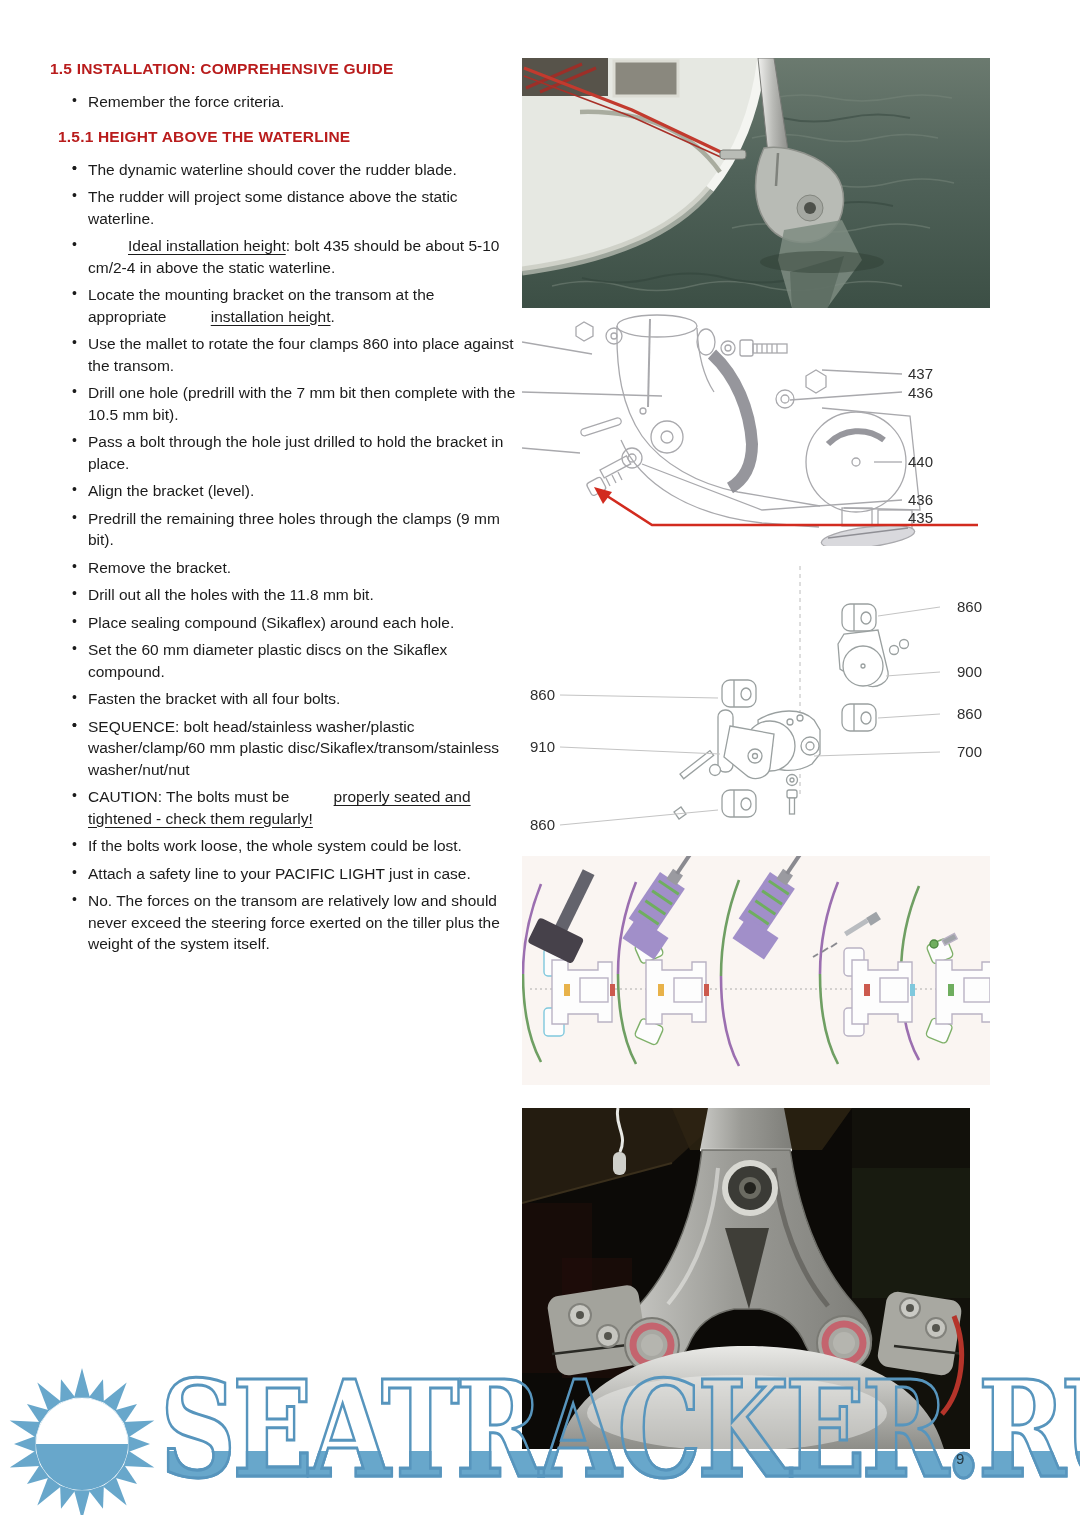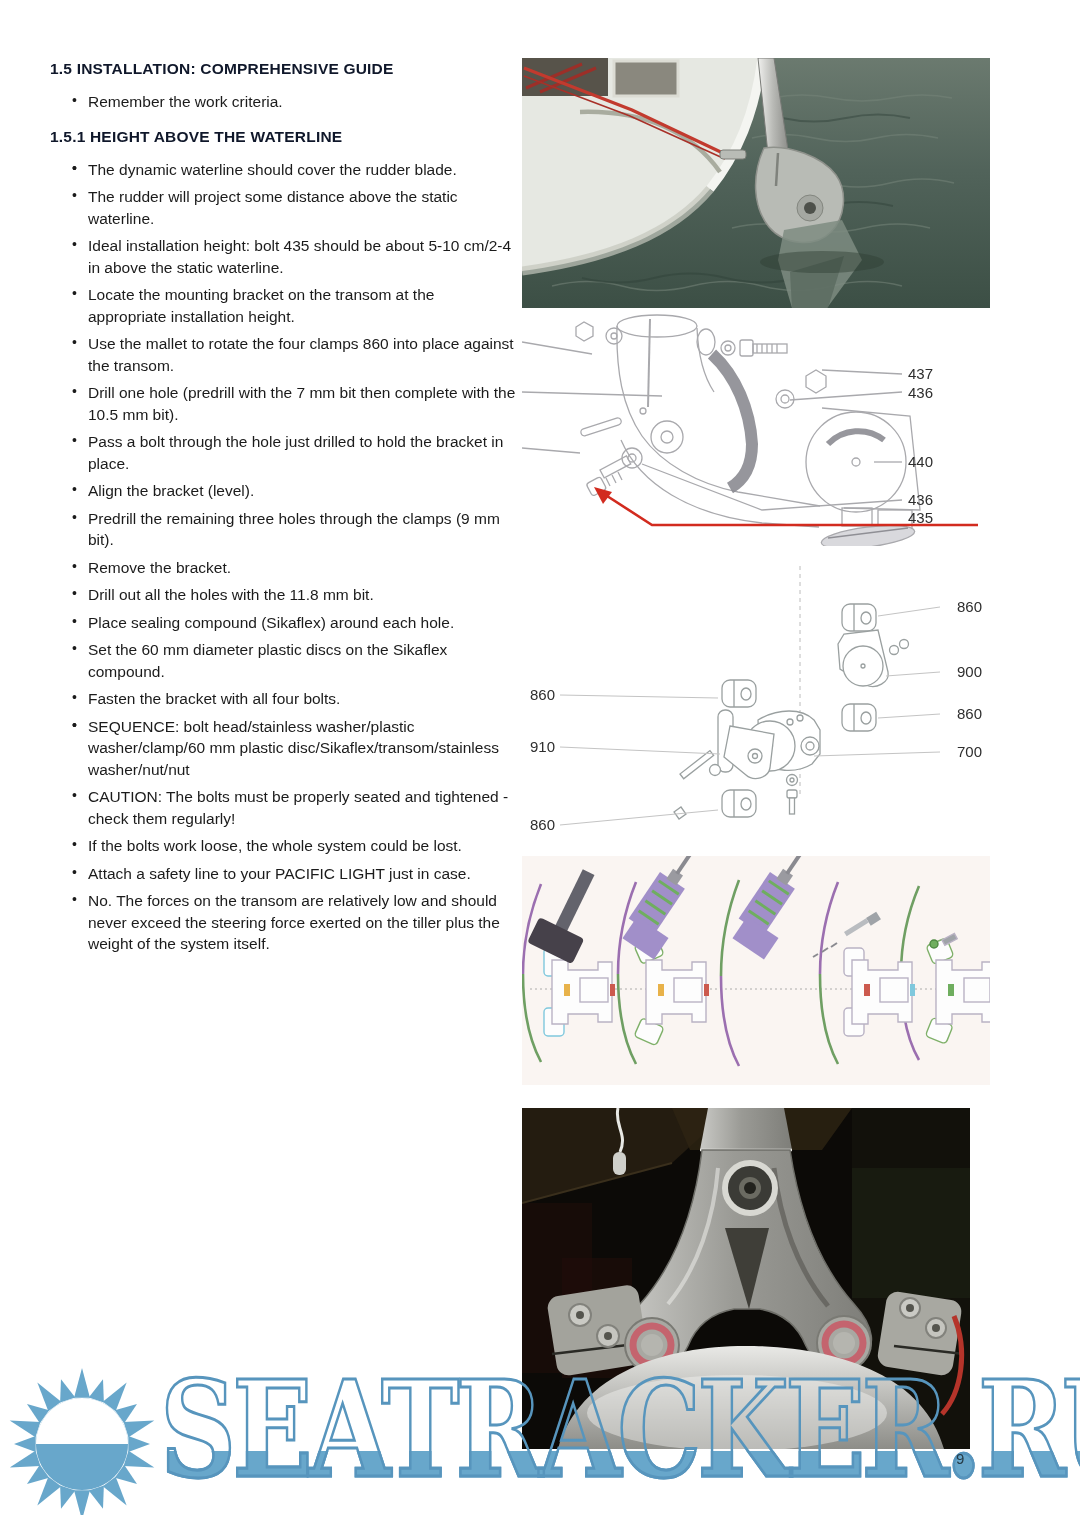--- a/index.html
+++ b/index.html
@@ -1,27 +1,27 @@
 <!DOCTYPE html>
 <html><head>
 <meta charset="utf-8">
 <style>
   html,body{margin:0;padding:0;background:#ffffff;}
   .page{position:relative;width:1080px;height:1515px;background:#fff;overflow:hidden;
         font-family:"Liberation Sans",sans-serif;color:#1b1b1b;}
   
   .text-col{position:absolute;left:50px;top:60px;width:466px;}
-  .head{font-weight:bold;font-size:15.5px;letter-spacing:.2px;color:#0f172a;}
+  .head{font-weight:bold;font-size:15.5px;letter-spacing:.2px;color:#b91c1c;}
   h1.head{margin:0 0 13px 0;}
-  h2.head{margin:15px 0 13px 0;}
+  h2.head{margin:15px 0 13px 8px;}
   ul.bullets{list-style:none;margin:0 0 3px 0;padding:0;}
   ul.bullets li{position:relative;padding-left:38px;font-size:15.5px;line-height:21.5px;
                 margin-bottom:6px;color:#1b1b1b;}
   ul.bullets .dot{position:absolute;left:22px;top:-1px;font-size:14px;}
-  .u{text-underline-offset:3px;}
+  .u{text-decoration:underline;text-underline-offset:3px;margin-left:40px;}
   
   .fig{position:absolute;overflow:hidden;}
   #fig-photo1{left:522px;top:58px;width:468px;height:250px;}
   #fig-diagram1{left:522px;top:312px;width:468px;height:234px;}
   #fig-diagram2{left:522px;top:558px;width:468px;height:296px;}
   #fig-sequence{left:522px;top:856px;width:468px;height:229px;background:#faf5f2;}
   #fig-photo2{left:522px;top:1108px;width:448px;height:341px;}
   svg{display:block;}
   .diagram-label{font-family:"Liberation Sans",sans-serif;font-size:15px;fill:#2e2e2e;}
   
@@ -35,21 +35,21 @@
   .page-number{position:absolute;left:956px;top:1450px;font-size:15px;color:#263b46;}
 </style>
 </head>
 <body>
 
 <div class="page">
 
   <div class="text-col">
     <h1 class="head">1.5 INSTALLATION: COMPREHENSIVE GUIDE</h1>
     <ul class="bullets">
-        <li><span class="dot">•</span><span><span>Remember the work criteria.</span></span></li>
+        <li><span class="dot">•</span><span><span>Remember the force criteria.</span></span></li>
       </ul>
     <h2 class="head">1.5.1 HEIGHT ABOVE THE WATERLINE</h2>
     <ul class="bullets">
         <li><span class="dot">•</span></li>
         <li><span class="dot">•</span><span><span>The dynamic waterline should cover the rudder blade.</span></span></li>
         <li><span class="dot">•</span><span><span>The rudder will project some distance above the static waterline.</span></span></li>
         <li><span class="dot">•</span><span><span class="u">Ideal installation height</span><span>: bolt 435 should be about 5-10 cm/2-4 in above the static waterline.</span></span></li>
         <li><span class="dot">•</span><span><span>Locate the mounting bracket on the transom at the appropriate </span><span class="u">installation height</span><span>.</span></span></li>
         <li><span class="dot">•</span><span><span>Use the mallet to rotate the four clamps 860 into place against the transom.</span></span></li>
         <li><span class="dot">•</span><span><span>Drill one hole (predrill with the 7 mm bit then complete with the 10.5 mm bit).</span></span></li>

